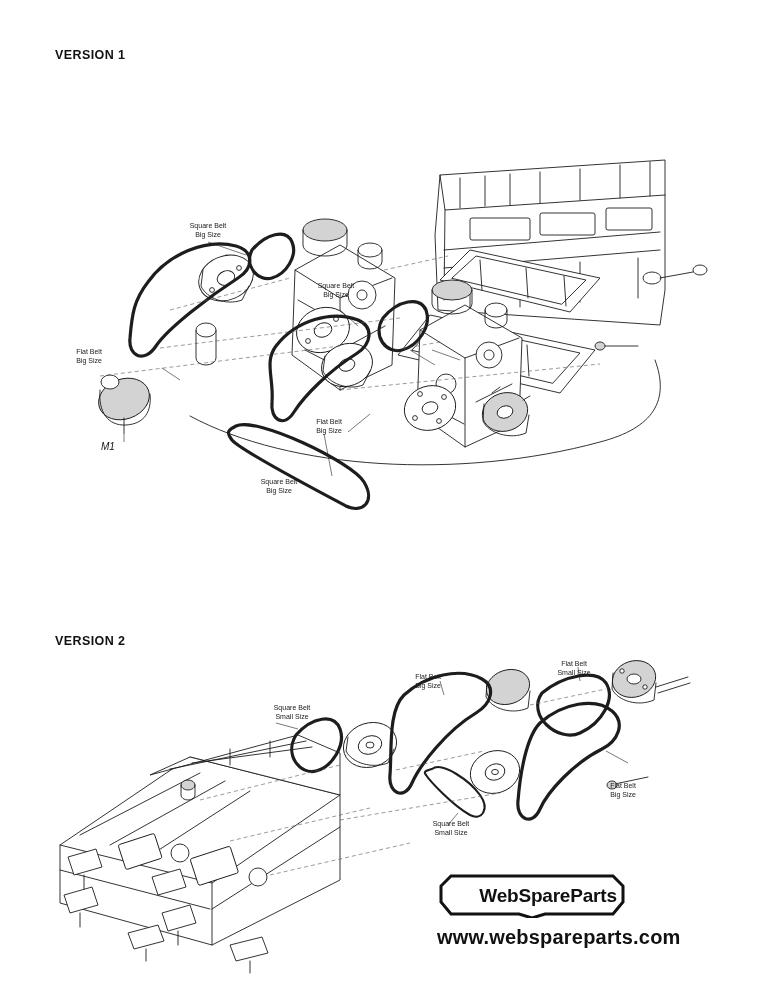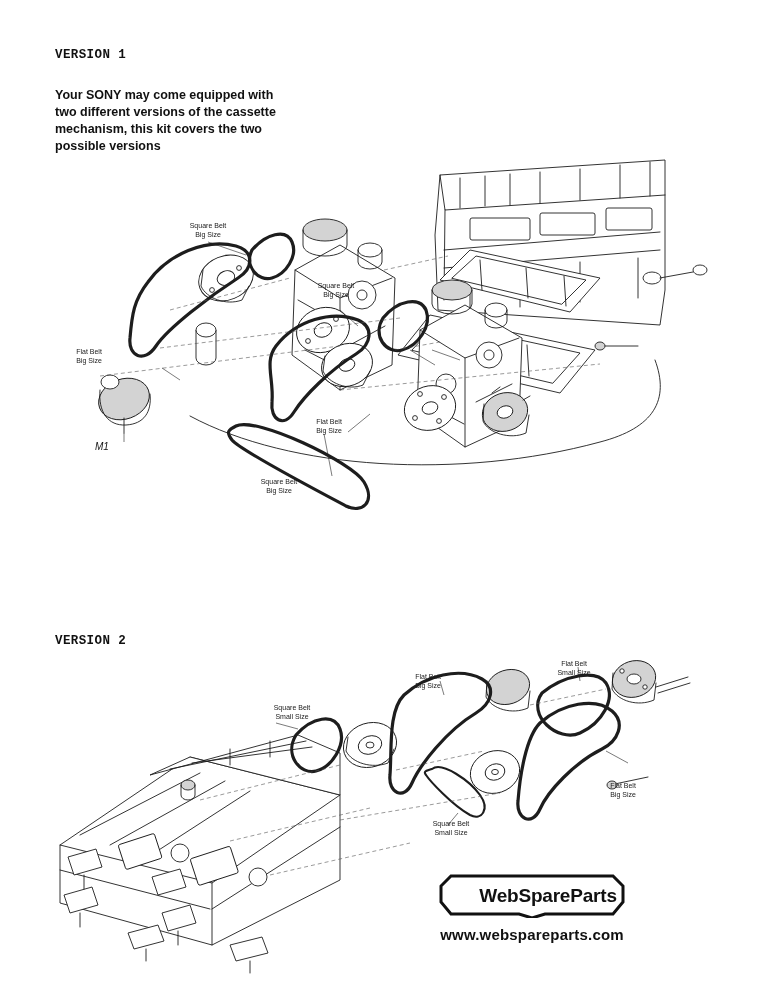--- a/index.html
+++ b/index.html
@@ -18,21 +18,20 @@
     overflow: hidden;
   }
   .abs { position: absolute; }
 
   
   .version-title {
     font-weight: bold;
     font-size: 12.5px;
     letter-spacing: 0.4px;
     color: #111;
-    font-family: Liberation Mono, monospace;
   }
   .intro-text {
     font-weight: bold;
     font-size: 12.5px;
     line-height: 17px;
     color: #111;
     width: 240px;
   }
   .callout {
     font-size: 7px;
@@ -63,42 +62,41 @@
     width: 190px;
     text-align: center;
     font-weight: bold;
     font-size: 19px;
     letter-spacing: -0.2px;
     color: #111;
   }
   .brand-url {
     margin-top: 8px;
     font-weight: bold;
-    font-size: 15px;
+    font-size: 20px;
     letter-spacing: 0.2px;
     color: #111;
   }
 
   svg { display: block; }
   .ln { fill: none; stroke: #1d1d1d; stroke-width: 0.9; stroke-linejoin: round; stroke-linecap: round; }
   .ln-dash { fill: none; stroke: #555; stroke-width: 0.6; stroke-dasharray: 4 3; }
   .ln-lead { fill: none; stroke: #222; stroke-width: 0.6; }
   .fillw { fill: #ffffff; stroke: #1d1d1d; stroke-width: 0.9; }
   .fillgg { fill: #d3d3d3; stroke: #1d1d1d; stroke-width: 0.9; }
   .belt { fill: none; stroke: #1d1d1d; stroke-width: 3.2; }
   .belt-thin { fill: none; stroke: #1d1d1d; stroke-width: 2.1; }
 </style>
 </head>
 <body>
 
 <div id="page">
 
   <div class="abs version-title" style="left:55px; top:48px;">VERSION 1</div>
 
-  <div class="abs intro-text" style="left:55px; top:87px;">Your SONY may come equipped with two different versions of the cassette mechanism, this kit covers the two possible versions</div>
 
   <div class="abs" style="left:40px; top:150px;">
     <svg width="700" height="400" viewBox="0 0 700 400">
 
       <g>
         <path class="fillw" d="M395,85 L400,25 L625,10 L625,140 L620,175 L398,160 Z"></path>
         <path class="ln" d="M400,25 L405,60 L625,45"></path>
         <path class="ln" d="M405,60 L404,150"></path>
         <path class="ln" d="M420,28 L420,58"></path>
         <path class="ln" d="M445,26 L445,56"></path>
@@ -264,21 +262,21 @@
   <div class="abs callout" style="left:302px; top:418px; width:54px;">
     <div>Flat Belt</div>
     <div>Big Size</div>
   </div>
 
   <div class="abs callout" style="left:249px; top:478px; width:60px;">
     <div>Square Belt</div>
     <div>Big Size</div>
   </div>
 
-  <div class="abs motor-label" style="left:95px; top:441px;">M1</div>
+  <div class="abs motor-label" style="left:101px; top:441px;">M1</div>
 
   <div class="abs version-title" style="left:55px; top:604px;margin-top:30px;">VERSION 2</div>
 
   <div class="abs" style="left:40px; top:645px;">
     <svg width="700" height="330" viewBox="0 0 700 330">
 
       <g>
         <path class="fillw" d="M20,200 L150,112 L300,150 L300,235 L172,300 L20,258 Z"></path>
         <path class="ln" d="M20,200 L172,238 L300,150"></path>
         <path class="ln" d="M172,238 L172,300"></path>

